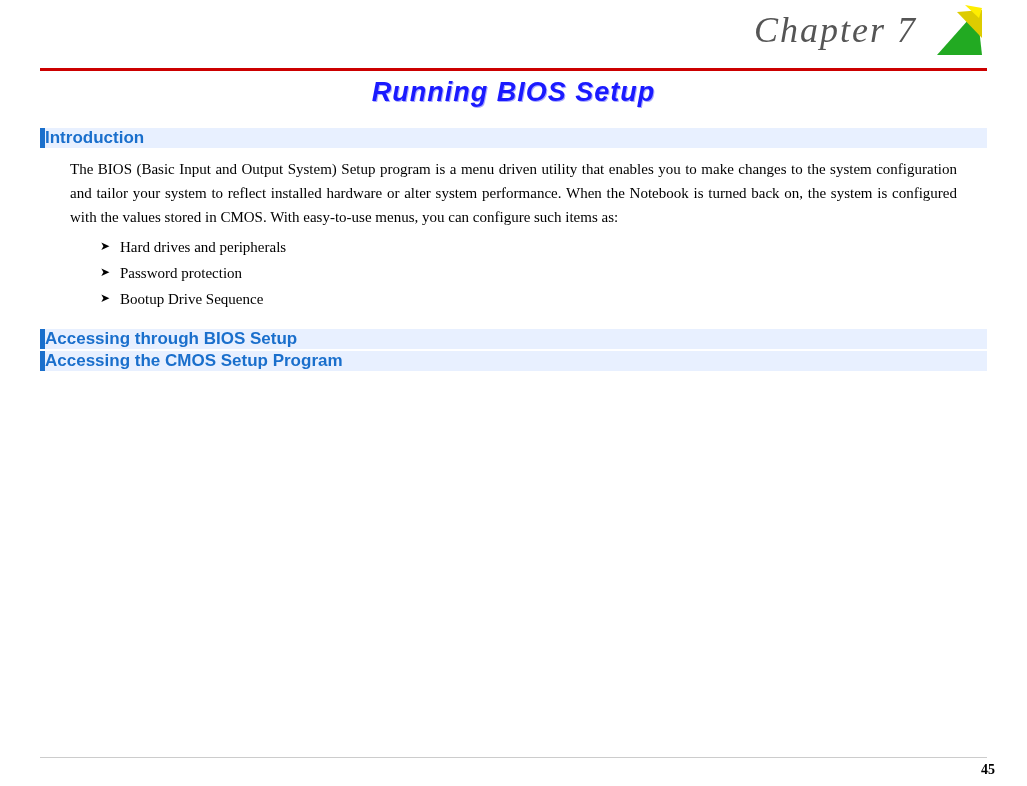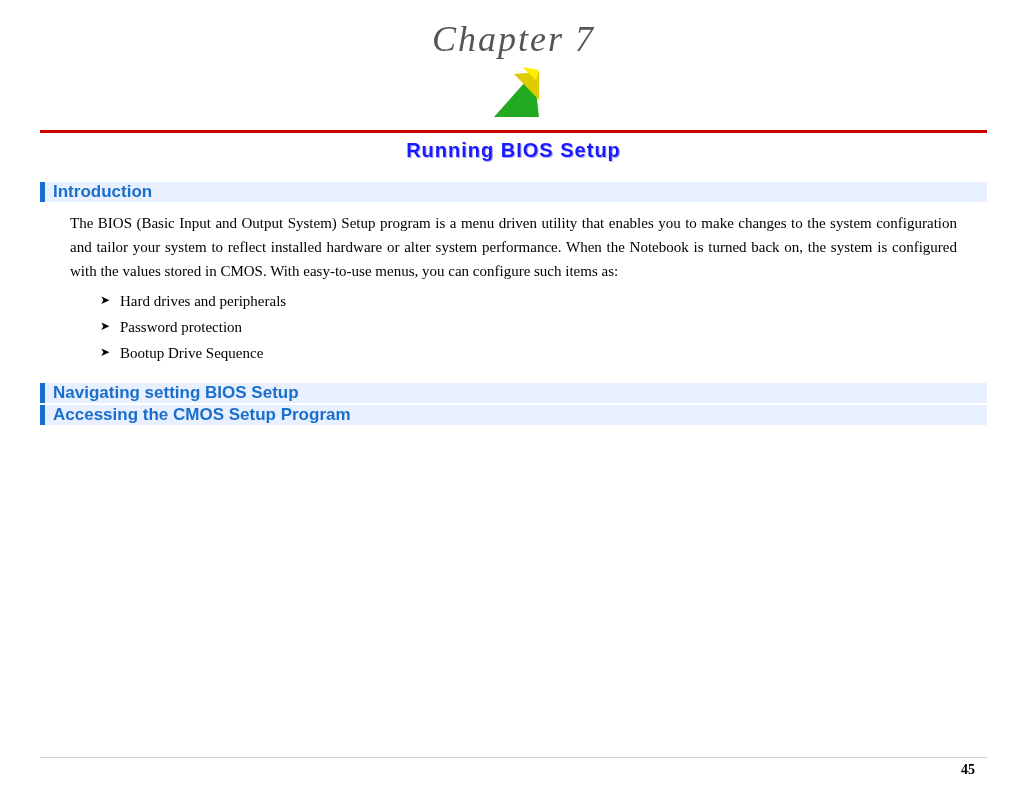--- a/index.html
+++ b/index.html
@@ -20,24 +20,22 @@
       height: 786px;
       padding: 0 40px;
       position: relative;
     }
 
     
     .header {
       display: flex;
       justify-content: flex-end;
       align-items: center;
-      padding-top: 18px;
       padding-bottom: 8px;
-      gap: 2px;
-      flex-direction: column;
+      gap: 10px;
     }
 
     .chapter-text {
       font-family: 'Times New Roman', serif;
       font-size: 36px;
       font-style: italic;
       color: #555555;
       letter-spacing: 2px;
     }
 
@@ -53,34 +51,34 @@
       margin-bottom: 6px;
     }
 
     .page-title {
       text-align: center;
       margin-bottom: 20px;
     }
 
     .page-title-text {
       font-family: Arial Black, sans-serif;
-      font-size: 20px;
+      font-size: 27px;
       font-weight: 900;
+      font-style: italic;
       color: #1a1aff;
       letter-spacing: 1px;
       text-shadow: 1px 1px 0px #aaaaff;
       text-align: right;
     }
 
     
     .section-heading {
       display: flex;
       align-items: center;
       border-left: 5px solid #1a6fcc;
-      padding-left: 8px;
       margin-bottom: 2px;
       background: #e8f0ff;
     }
 
     .section-heading-text {
       font-family: Arial, sans-serif;
       font-size: 17px;
       font-weight: bold;
       color: #1a6fcc;
     }
@@ -120,21 +118,21 @@
       bottom: 28px;
       left: 40px;
       right: 40px;
       height: 1px;
       background: #cccccc;
     }
 
     .footer-page-num {
       position: absolute;
       bottom: 8px;
-      right: 52px;
+      right: 32px;
       font-size: 14px;
       font-weight: bold;
     }
   </style>
 </head>
 <body>
 
 <div class="page">
 
   <div class="header">
@@ -162,21 +160,21 @@
   <div class="section-content">
     <p>The BIOS (Basic Input and Output System) Setup program is a menu driven utility that enables you to make changes to the system configuration and tailor your system to reflect installed hardware or alter system performance. When the Notebook is turned back on, the system is configured with the values stored in CMOS. With easy-to-use menus, you can configure such items as:</p>
     <ul class="bullet-list">
       <li>Hard drives and peripherals</li>
       <li>Password protection</li>
       <li>Bootup Drive Sequence</li>
     </ul>
   </div>
 
   <div class="section-heading">
-    <span class="section-heading-text">Navigating setting BIOS Setup</span>
+    <span class="section-heading-text">Accessing through BIOS Setup</span>
   </div>
 
   <div class="section-heading">
     <span class="section-heading-text">Accessing the CMOS Setup Program</span>
   </div>
 
   <div class="footer-line"></div>
   <div class="footer-page-num">45</div>
 
 </div>

